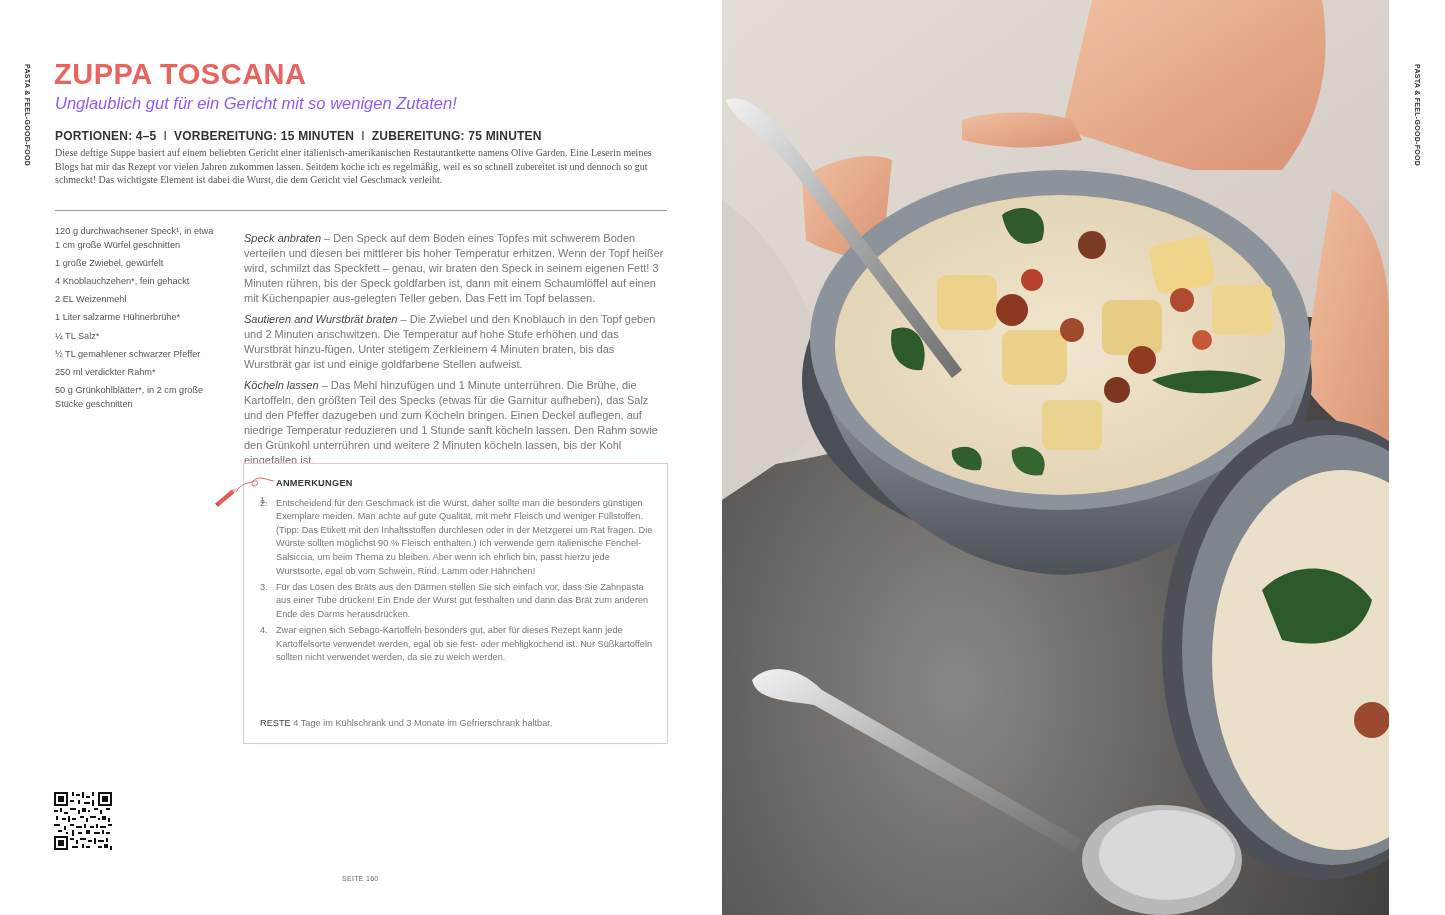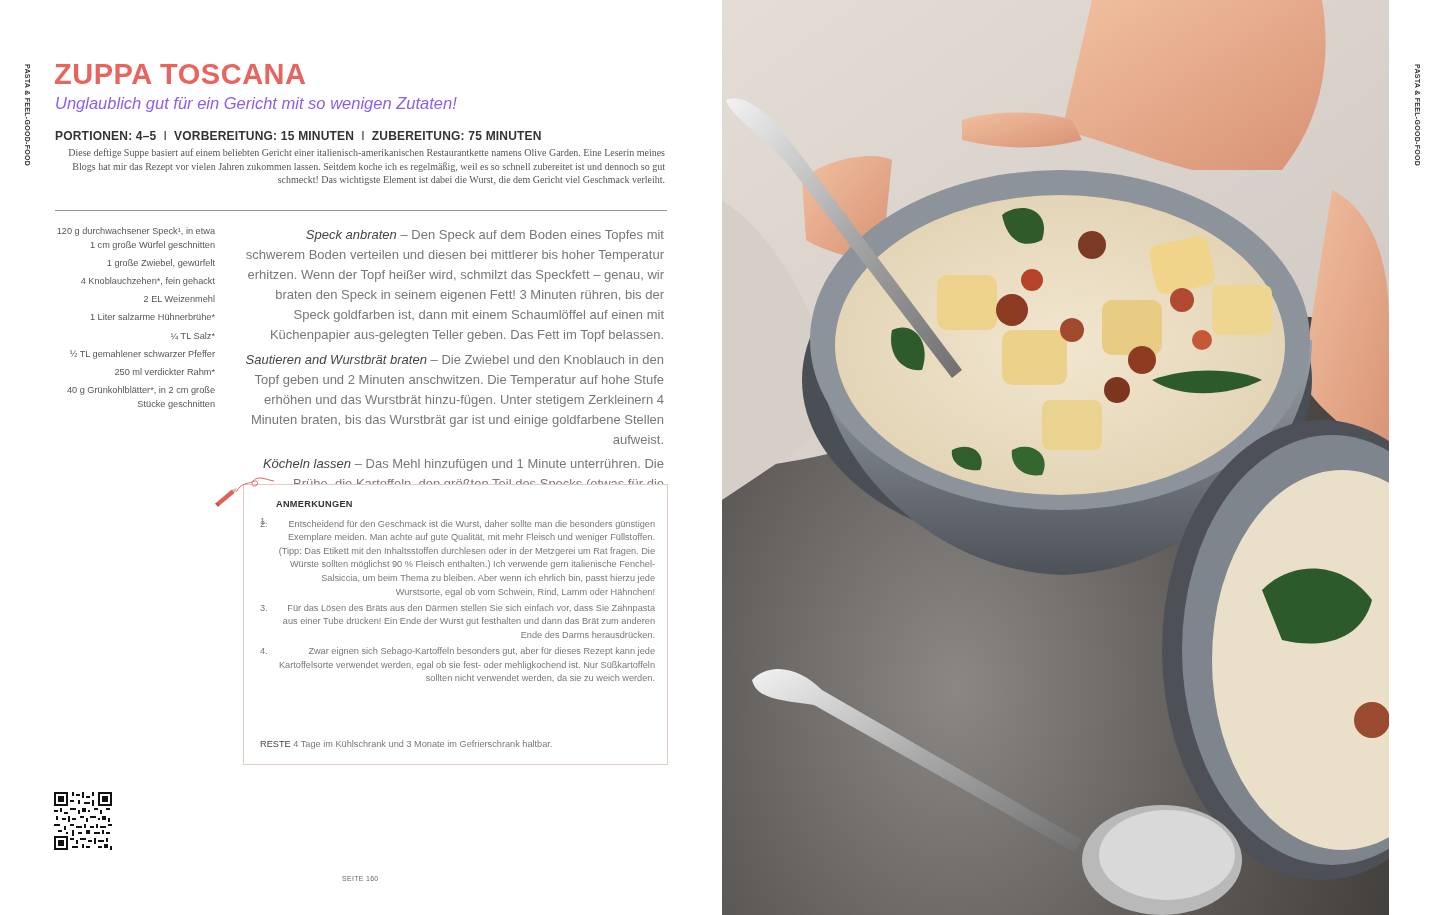--- a/index.html
+++ b/index.html
@@ -1,20 +1,20 @@
 <!DOCTYPE html>
 <html><head>
   <meta charset="utf-8">
   <style>
     * { box-sizing: border-box; margin: 0; padding: 0; }
     html, body { width: 1445px; height: 915px; overflow: hidden; background: #ffffff; }
     body { position: relative; font-family: "Liberation Sans", sans-serif; color: #555; }
 
     .spread { position: absolute; inset: 0; }
-    .left-page { position: absolute; left: 0; top: 0; width: 722px; height: 717px; background: #fff; text-align: right; }
+    .left-page { position: absolute; left: 0; top: 0; width: 722px; height: 717px; background: #fff; }
 
     .running-head {
       position: absolute; font-size: 7px; letter-spacing: 0.3px; color: #333;
       font-weight: bold; white-space: nowrap; transform-origin: left top; transform: rotate(90deg);
     }
     .running-head.left { left: 31px; top: 64px; }
     .running-head.right { left: 1421px; top: 64px; }
 
     .title { position: absolute; left: 54px; top: 58px; font-size: 29px; font-weight: bold;
       color: #E8645E; letter-spacing: 0.5px; line-height: 32px; }
@@ -27,24 +27,24 @@
 
     .intro { position: absolute; left: 55px; top: 146px; width: 610px; font-size: 10px; line-height: 13.6px;
       color: #555; font-family: Liberation Serif, serif; }
 
     .rule { position: absolute; left: 55px; top: 210px; width: 612px; height: 1px; background: #999; }
 
     .ingredients { position: absolute; left: 55px; top: 225px; width: 160px; list-style: none; }
     .ingredients li { font-size: 9.2px; line-height: 13.6px; color: #555; margin-bottom: 4.6px; }
 
     .steps { position: absolute; left: 244px; top: 225px; width: 420px; }
-    .steps p { font-size: 13px; line-height: 20px; color: #777; margin-bottom: 4.6px; }
+    .steps p { font-size: 11px; line-height: 15px; color: #777; margin-bottom: 4.6px; margin-top: 6px; }
     .steps .step-name { font-style: italic; color: #444; }
 
-    .notes-box { position: absolute; left: 243px; top: 484px; width: 425px; height: 281px;
+    .notes-box { position: absolute; left: 243px; top: 463px; width: 425px; height: 281px;
       border: 1px solid #E8C9C4; background: #fff; padding-left: 45px; }
     .notes-title { position: absolute; left: 32px; top: 14px; font-size: 9.2px; font-weight: bold; color: #333;
       letter-spacing: 0.3px; }
     .notes-list { position: absolute; left: 16px; top: 30px; width: 395px; list-style: none; }
     .notes-list li { position: relative; padding-left: 16px; font-size: 9.2px; line-height: 13.6px; color: #777; margin-bottom: 2.6px; }
     .notes-list li .num { position: absolute; left: 0; top: 0; }
     .leftover { position: absolute; left: 16px; top: 254px; font-size: 9.2px; color: #777; }
     .leftover b { font-weight: normal; color: #444; }
 
     .pencil { position: absolute; left: 214px; top: 472px; width: 60px; height: 36px; }
@@ -78,21 +78,21 @@
 
     <ul class="ingredients">
       <li>120 g durchwachsener Speck¹, in etwa 1 cm große Würfel geschnitten</li>
       <li>1 große Zwiebel, gewürfelt</li>
       <li>4 Knoblauchzehen*, fein gehackt</li>
       <li>2 EL Weizenmehl</li>
       <li>1 Liter salzarme Hühnerbrühe*</li>
       <li>¼ TL Salz*</li>
       <li>½ TL gemahlener schwarzer Pfeffer</li>
       <li>250 ml verdickter Rahm*</li>
-      <li>40 g Grünkohlblätter*, in 2 cm große Stücke geschnitten</li>
+      <li>50 g Grünkohlblätter*, in 2 cm große Stücke geschnitten</li>
     </ul>
 
     <div class="steps">
       <p><span class="step-name">Speck anbraten</span><span> – Den Speck auf dem Boden eines Topfes mit schwerem Boden verteilen und diesen bei mittlerer bis hoher Temperatur erhitzen. Wenn der Topf heißer wird, schmilzt das Speckfett – genau, wir braten den Speck in seinem eigenen Fett! 3 Minuten rühren, bis der Speck goldfarben ist, dann mit einem Schaumlöffel auf einen mit Küchenpapier aus-gelegten Teller geben. Das Fett im Topf belassen.</span></p>
       <p><span class="step-name">Sautieren and Wurstbrät braten</span><span> – Die Zwiebel und den Knoblauch in den Topf geben und 2 Minuten anschwitzen. Die Temperatur auf hohe Stufe erhöhen und das Wurstbrät hinzu-fügen. Unter stetigem Zerkleinern 4 Minuten braten, bis das Wurstbrät gar ist und einige goldfarbene Stellen aufweist.</span></p>
       <p><span class="step-name">Köcheln lassen</span><span> – Das Mehl hinzufügen und 1 Minute unterrühren. Die Brühe, die Kartoffeln, den größten Teil des Specks (etwas für die Garnitur aufheben), das Salz und den Pfeffer dazugeben und zum Köcheln bringen. Einen Deckel auflegen, auf niedrige Temperatur reduzieren und 1 Stunde sanft köcheln lassen. Den Rahm sowie den Grünkohl unterrühren und weitere 2 Minuten köcheln lassen, bis der Kohl eingefallen ist.</span></p>
     </div>
 
     <div class="notes-box">
       <div class="notes-title">ANMERKUNGEN</div>

